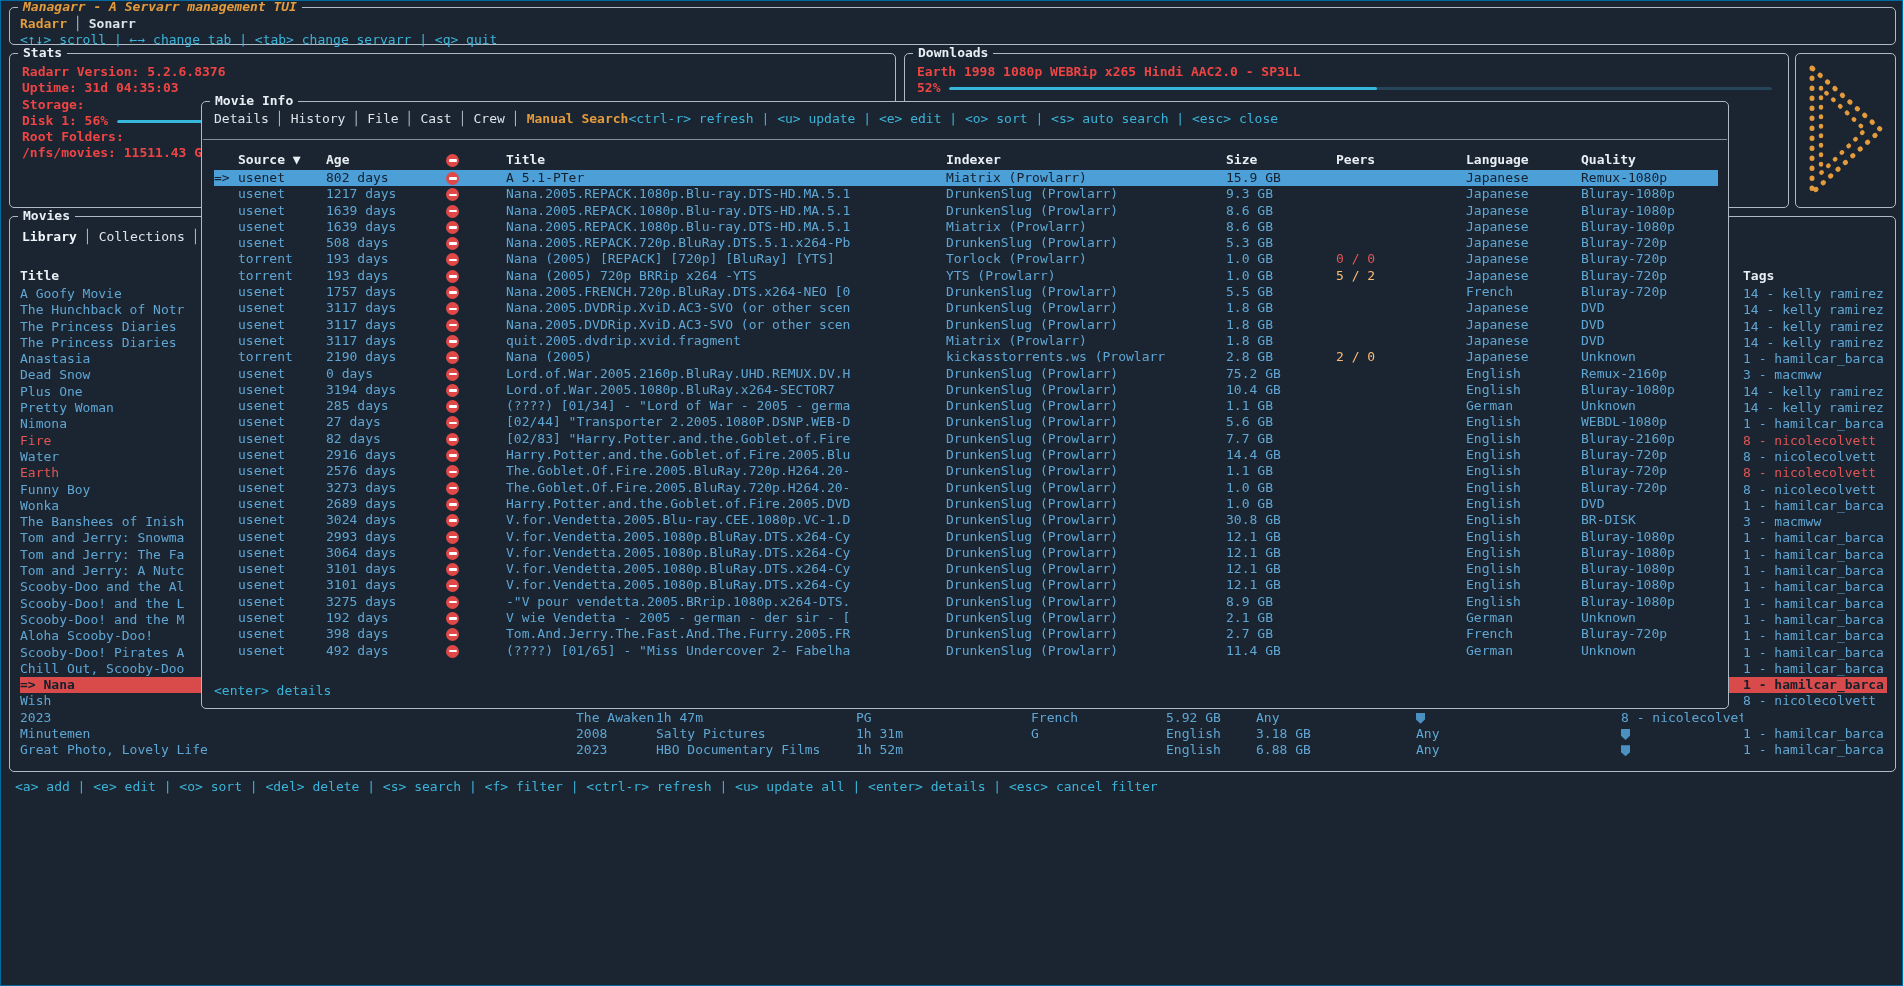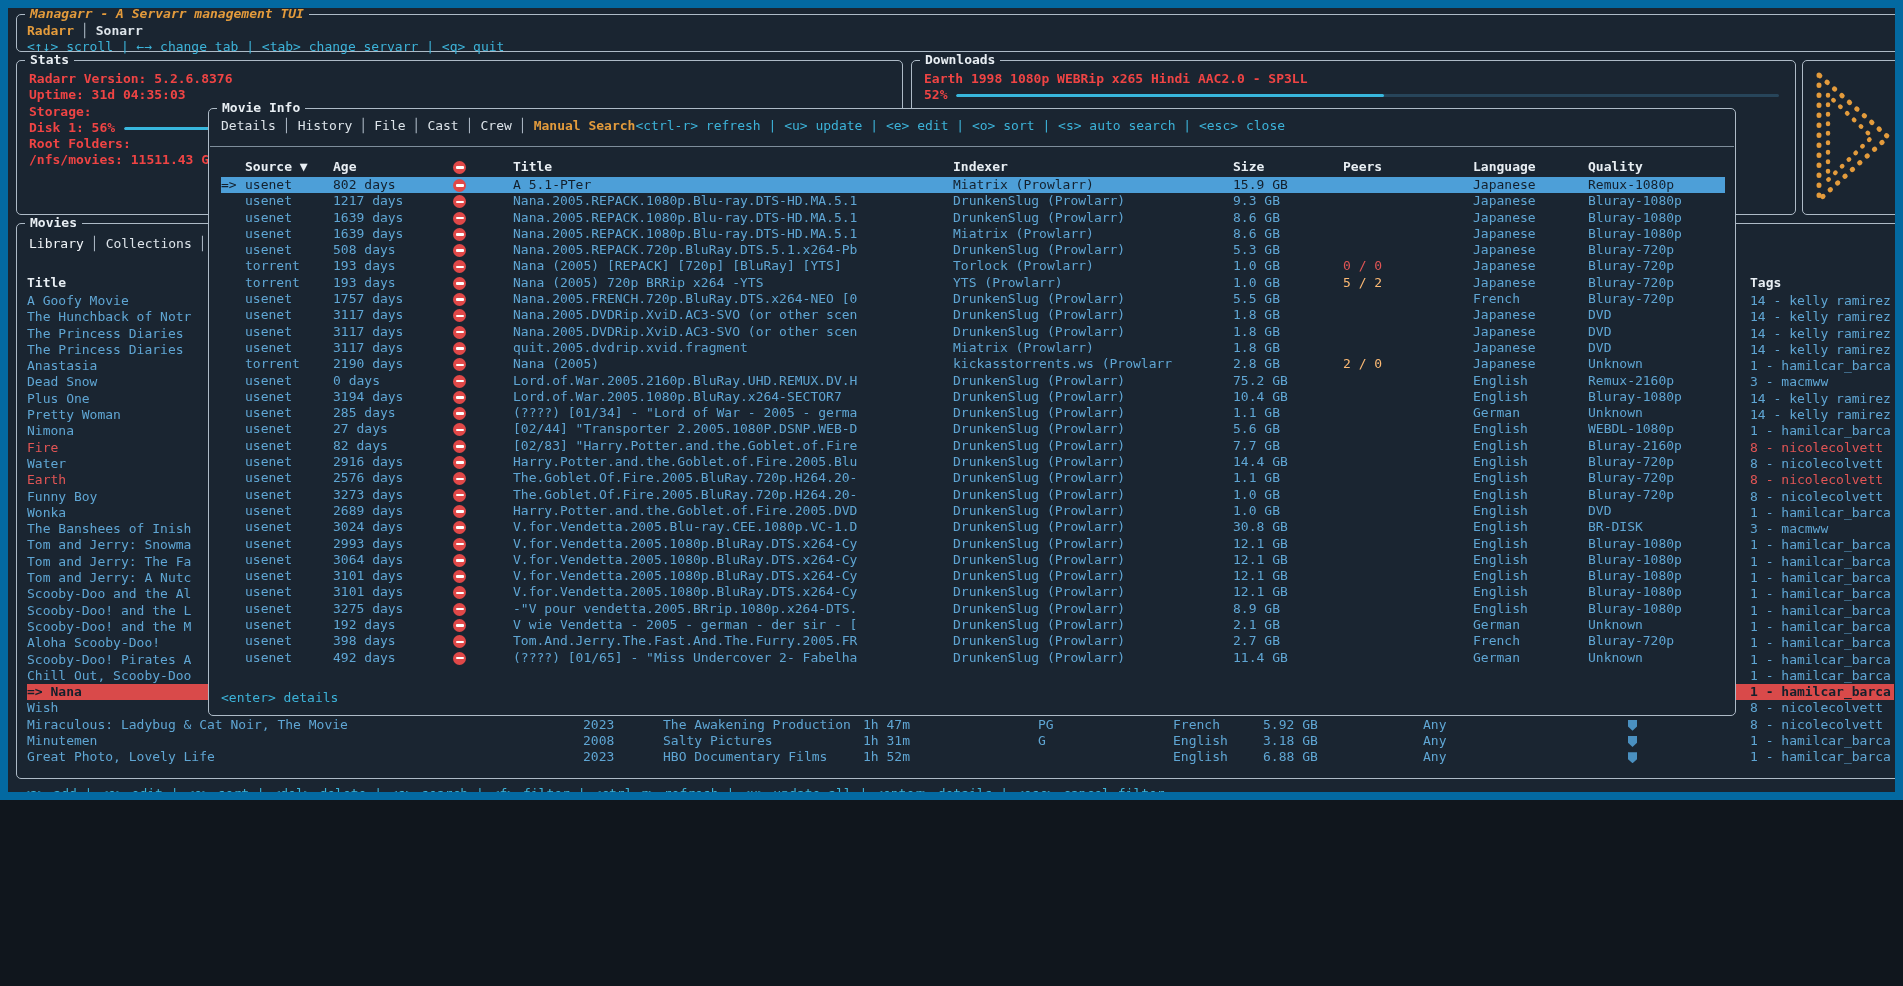--- a/index.html
+++ b/index.html
@@ -1,29 +1,29 @@
 <!DOCTYPE html>
 <html><head>
 <meta charset="utf-8">
 <style>
   html,body{margin:0;padding:0;background:#10161d;}
   .screen{
-    position:relative;width:1903px;height:800px;background:#1a2531;
-    border:8px solid #0369a1;box-sizing:border-box;overflow:hidden;
+    position:relative;width:1903px;height:986px;background:#1a2531;
+    border:1px solid #0369a1;box-sizing:border-box;overflow:hidden;
     font-family:"DejaVu Sans Mono", monospace;font-size:13px;line-height:16.3px;color:#d9e0e7;
   }
   .panel{position:absolute;border:1px solid #aebbc7;border-radius:5px;background:#1a2531;box-sizing:border-box;}
   .ptitle{position:absolute;top:-9px;left:8px;background:#1a2531;padding:0 5px;font-weight:bold;color:#e8eef3;white-space:pre;}
   .apptitle{color:#e39b3c;font-style:italic;}
   .keys{color:#3cb3d9;white-space:pre;}
   .tabbar{white-space:pre;}
   .tab{color:#dde4ea;}
   .boldtabs .tab{font-weight:bold;}
   .tab.active-orange{color:#e39b3c;font-weight:bold;}
-  .tab.active-white{color:#f2f6fa;font-weight:normal;}
+  .tab.active-white{color:#f2f6fa;font-weight:bold;}
   .tab-sep{color:#aebbc7;margin:0 7px;}
   .statline{white-space:pre;font-weight:bold;color:#ef4444;}
   .flexline{display:flex;}
   .gauge{flex:1;height:3px;background:#27455a;margin:7px 2px 0 9px;border-radius:2px;overflow:hidden;}
   .gauge i{display:block;height:100%;background:#38b7dd;border-radius:2px;}
   .lib-grid{display:grid;grid-template-columns:556px 80px 200px 175px 135px 90px 160px 205px 122px 1fr;}
   .srch-grid{display:grid;grid-template-columns:24px 88px 120px 60px 440px 280px 110px 130px 115px 1fr;}
   .thead .cell{font-weight:bold;color:#e8eef3;}
   .cell{white-space:pre;overflow:hidden;height:16.3px;}
   .lrow,.srow{height:16.3px;}
@@ -413,21 +413,20 @@
           <span class="cell c-blue"></span>
           <span class="cell c-blue"></span>
           <span class="cell c-blue"></span>
           <span class="cell c-blue"></span>
           <span class="cell c-blue"></span>
           <span class="cell c-blue"></span>
           <span class="cell"></span>
           <span class="cell c-blue">8 - nicolecolvett</span>
         </div>
         <div class="lib-grid lrow">
-          <span class="cell c-blue">Miraculous: Ladybug &amp; Cat Noir, The Movie</span>
           <span class="cell c-blue">2023</span>
           <span class="cell c-blue">The Awakening Production</span>
           <span class="cell c-blue">1h 47m</span>
           <span class="cell c-blue">PG</span>
           <span class="cell c-blue">French</span>
           <span class="cell c-blue">5.92 GB</span>
           <span class="cell c-blue">Any</span>
           <span class="cell"><span class="tagicon"></span></span>
           <span class="cell c-blue">8 - nicolecolvett</span>
         </div>

